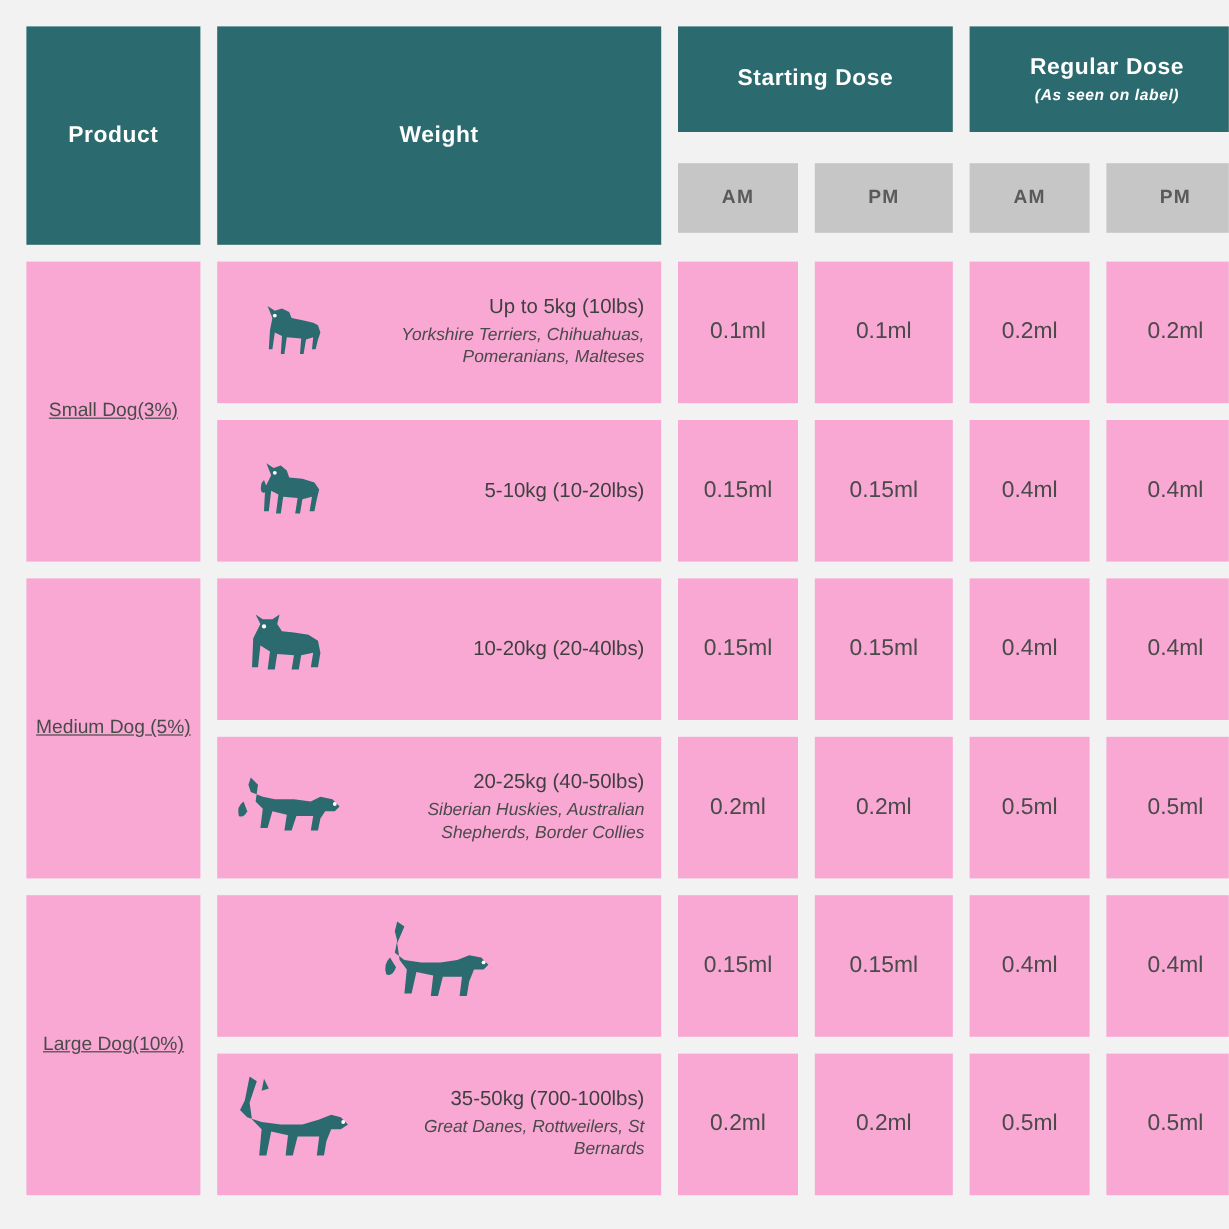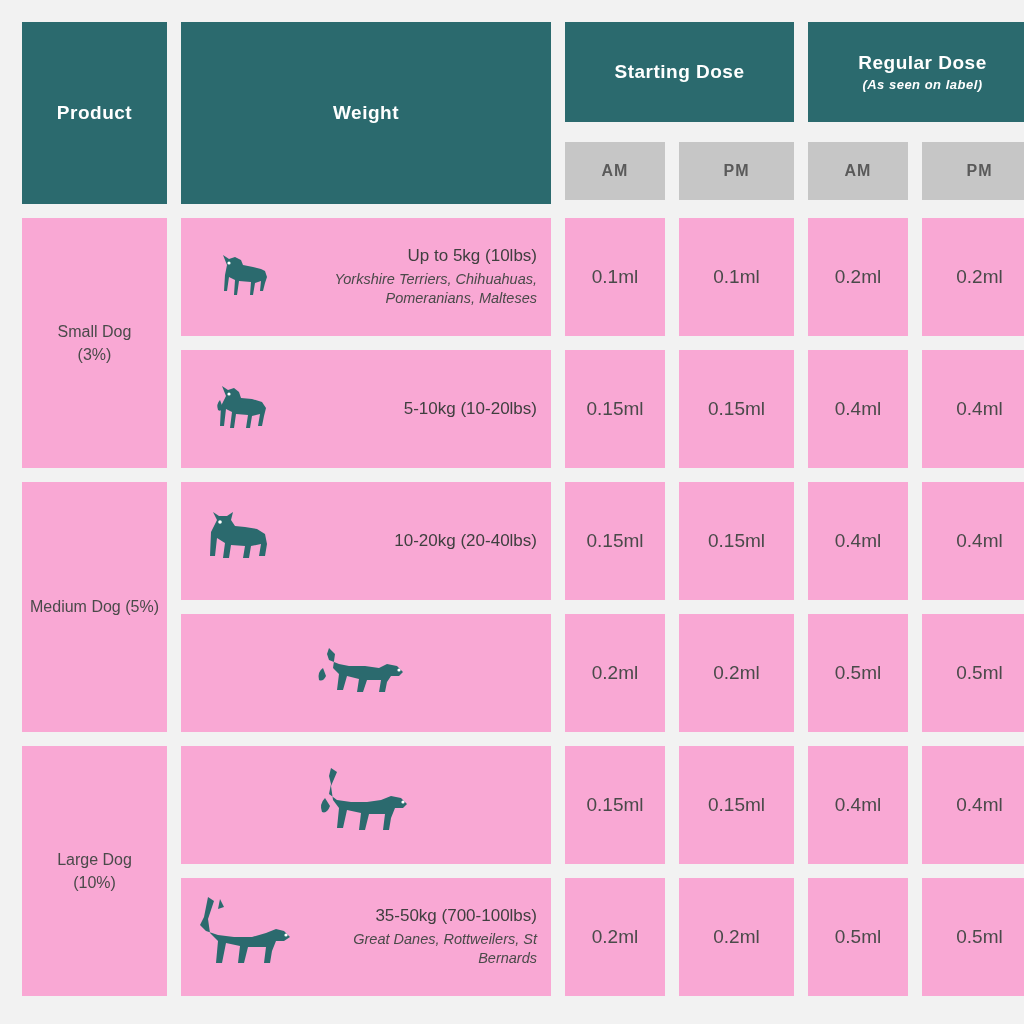--- a/index.html
+++ b/index.html
@@ -42,21 +42,21 @@
     height: 182px;
     font-size: 19px;
   }
   .hdr-weight {
     grid-column: 2;
     grid-row: 1 / span 2;
     height: 182px;
     font-size: 19px;
   }
   .hdr-group {
-    height: 100px;
+    height: 88px;
     flex-direction: column;
     font-size: 19px;
     line-height: 1.25;
   }
   .hdr-group .sub {
     font-size: 13px;
     font-style: italic;
     font-weight: bold;
     margin-top: 2px;
   }
@@ -88,21 +88,22 @@
     align-items: center;
     justify-content: center;
     color: #4a4a4a;
     box-sizing: border-box;
   }
   .prod-cell {
     grid-column: 1;
     text-align: center;
     font-size: 16px;
     line-height: 1.45;
-    flex-direction: column;
+    flex-direction: row;
+    text-decoration: underline;
   }
   .weight-cell {
     grid-column: 2;
     display: flex;
     flex-direction: row;
     align-items: center;
     padding: 8px 14px 8px 8px;
     box-sizing: border-box;
   }
   .dog-art {
@@ -229,20 +230,24 @@
     <div class="row-gap" style="grid-column:2 / -1; grid-row:9;"></div>
 
     <div class="cell weight-cell" style="grid-column:2; grid-row:10; height:118px;">
       <div class="dog-art">
         <svg width="100" height="62" viewBox="0 0 100 62" fill="#2b6a6e">
           <path d="M22 12 L16 6 L14 12 L16 18 L26 22 L36 24 L52 24 L66 26 L74 22 L84 24 L90 30 L86 34 L78 34 L74 40 L72 50 L66 50 L68 38 L54 38 L50 50 L44 50 L46 37 L34 34 L30 48 L24 48 L26 32 L20 26 Z"></path>
           <path d="M10 26 q-6 4 -4 12 q4 2 7 -4 z"></path>
           <circle cx="86" cy="28" r="1.6" fill="#ffffff"></circle>
         </svg>
       </div>
+      <div class="weight-text">
+        <div class="weight-main">20-25kg (40-50lbs)</div>
+        <div class="weight-breeds">Siberian Huskies, Australian Shepherds, Border Collies</div>
+      </div>
     </div>
     <div class="cell dose-cell" style="grid-column:3; grid-row:10; height:118px;">0.2ml</div>
     <div class="cell dose-cell" style="grid-column:4; grid-row:10; height:118px;">0.2ml</div>
     <div class="cell dose-cell" style="grid-column:5; grid-row:10; height:118px;">0.5ml</div>
     <div class="cell dose-cell" style="grid-column:6; grid-row:10; height:118px;">0.5ml</div>
 
     <div class="band-gap" style="grid-row:11;"></div>
 
     <div class="cell prod-cell" style="grid-row: 12 / span 3;">
       <span>Large Dog</span>

